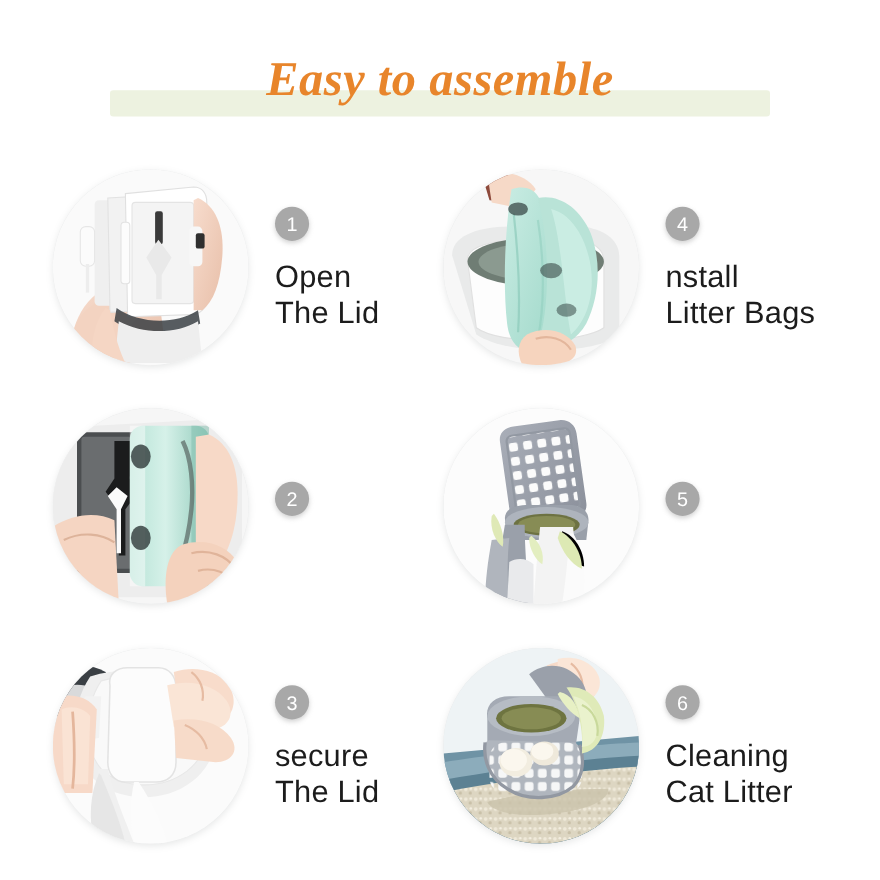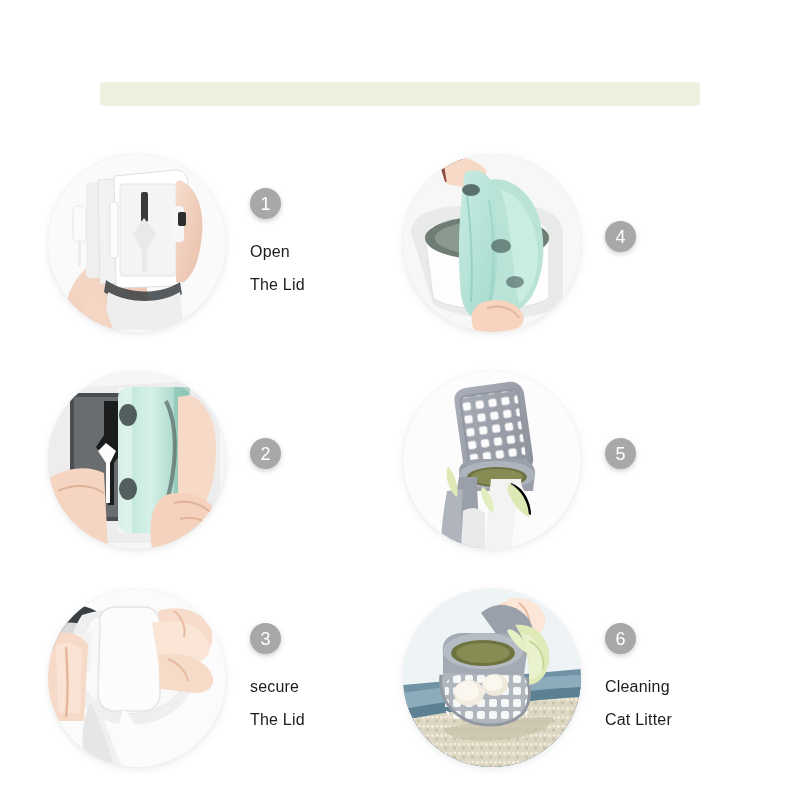--- a/index.html
+++ b/index.html
@@ -103,32 +103,33 @@
     font-weight: 500;
     display: flex;
     align-items: center;
     justify-content: center;
     line-height: 1;
     box-shadow: 0 2px 5px rgba(150,150,150,0.45);
     margin-bottom: 16px;
     user-select: none;
   }
   .step-label {
-    font-size: 16px;
+    font-size: 28px;
     color: #1c1c1c;
     line-height: 33px;
     letter-spacing: 0.2px;
     white-space: pre-line;
   }
 </style>
 </head>
 <body>
 
 <div class="header">
   <div class="header-band"></div>
+  <div class="header-title">Easy to assemble</div>
 </div>
 
 <div class="steps-grid">
 
   <div class="step step-col-left step-row-1">
     <div class="photo-circle">
       <svg viewBox="0 0 178 178" xmlns="http://www.w3.org/2000/svg">
         <defs>
           <linearGradient id="skin1" x1="0" y1="0" x2="1" y2="1">
             <stop offset="0%" stop-color="#f7dccd"></stop>
@@ -185,20 +186,22 @@
         <path d="M86 46 C92 84 92 124 86 154" stroke="#8fcdbd" stroke-width="2" fill="none" opacity="0.55"></path>
         <ellipse cx="68" cy="36" rx="9" ry="6" fill="#3a4a48" opacity="0.75"></ellipse>
         <ellipse cx="98" cy="92" rx="10" ry="7" fill="#3a4a48" opacity="0.6"></ellipse>
         <ellipse cx="112" cy="128" rx="9" ry="6" fill="#3a4a48" opacity="0.55"></ellipse>
         <path d="M76 150 C92 142 112 146 120 160 C124 172 112 178 96 178 L72 178 C66 166 68 156 76 150 Z" fill="#f6d4be"></path>
         <path d="M84 154 C96 150 110 154 116 164" stroke="#e3b69c" stroke-width="2" fill="none"></path>
       </svg>
     </div>
     <div class="step-text-col">
       <div class="badge">4</div>
+      <div class="step-label">nstall
+Litter Bags</div>
     </div>
   </div>
 
   <div class="step step-col-left step-row-2">
     <div class="photo-circle">
       <svg viewBox="0 0 178 178" xmlns="http://www.w3.org/2000/svg">
         <defs>
           <linearGradient id="roll2" x1="0" y1="0" x2="1" y2="0">
             <stop offset="0%" stop-color="#b7e3d6"></stop>
               <stop offset="45%" stop-color="#d6f1e9"></stop>

